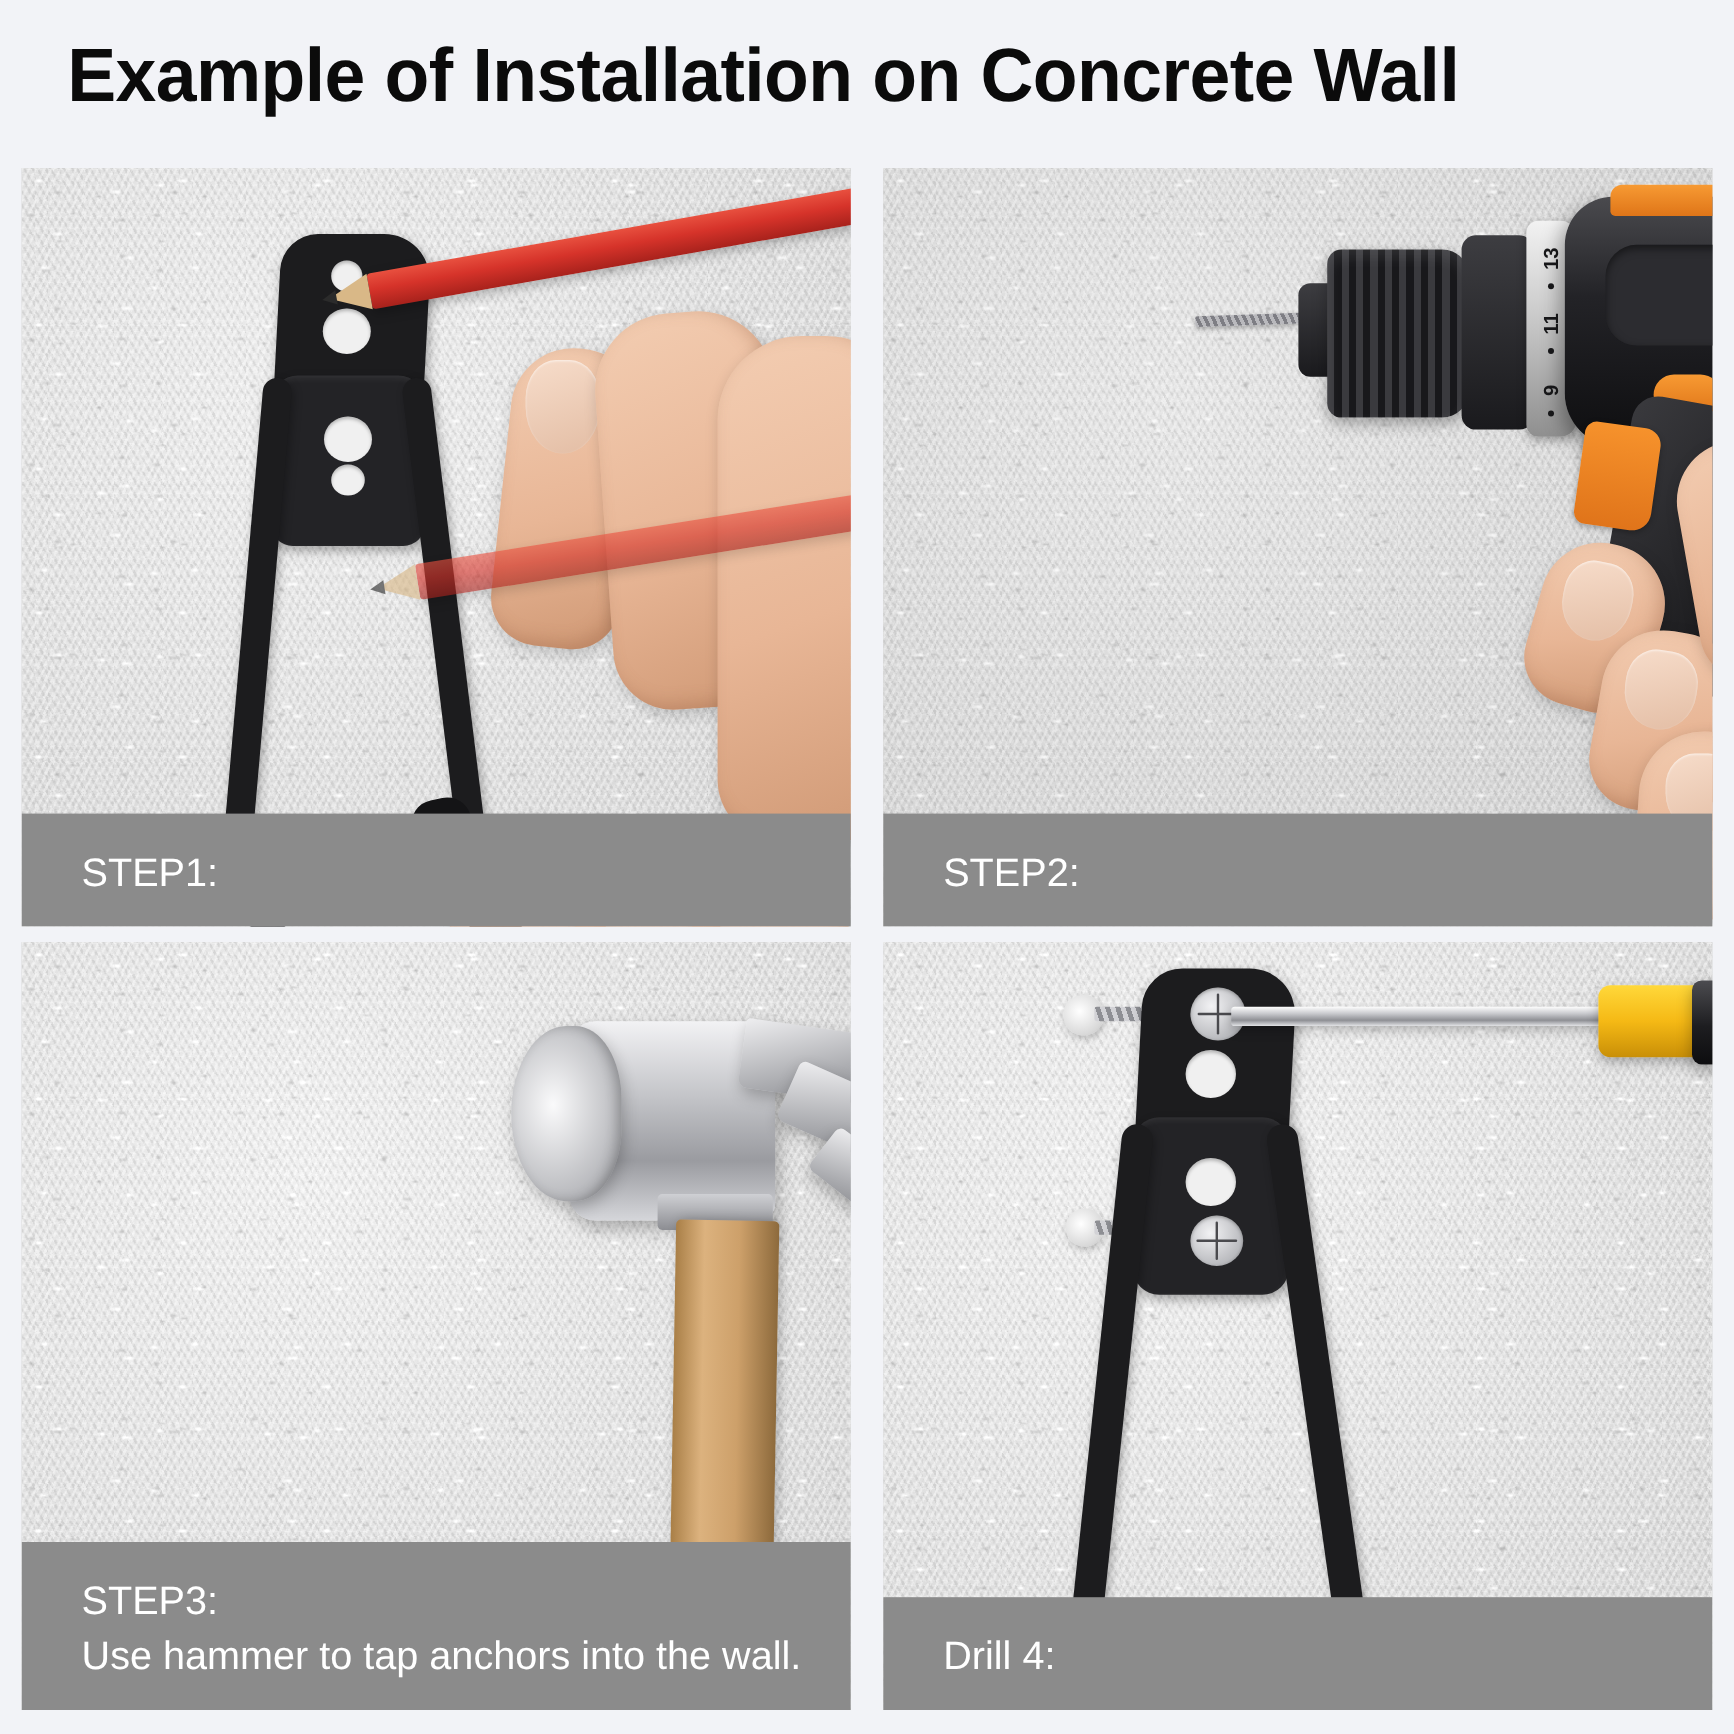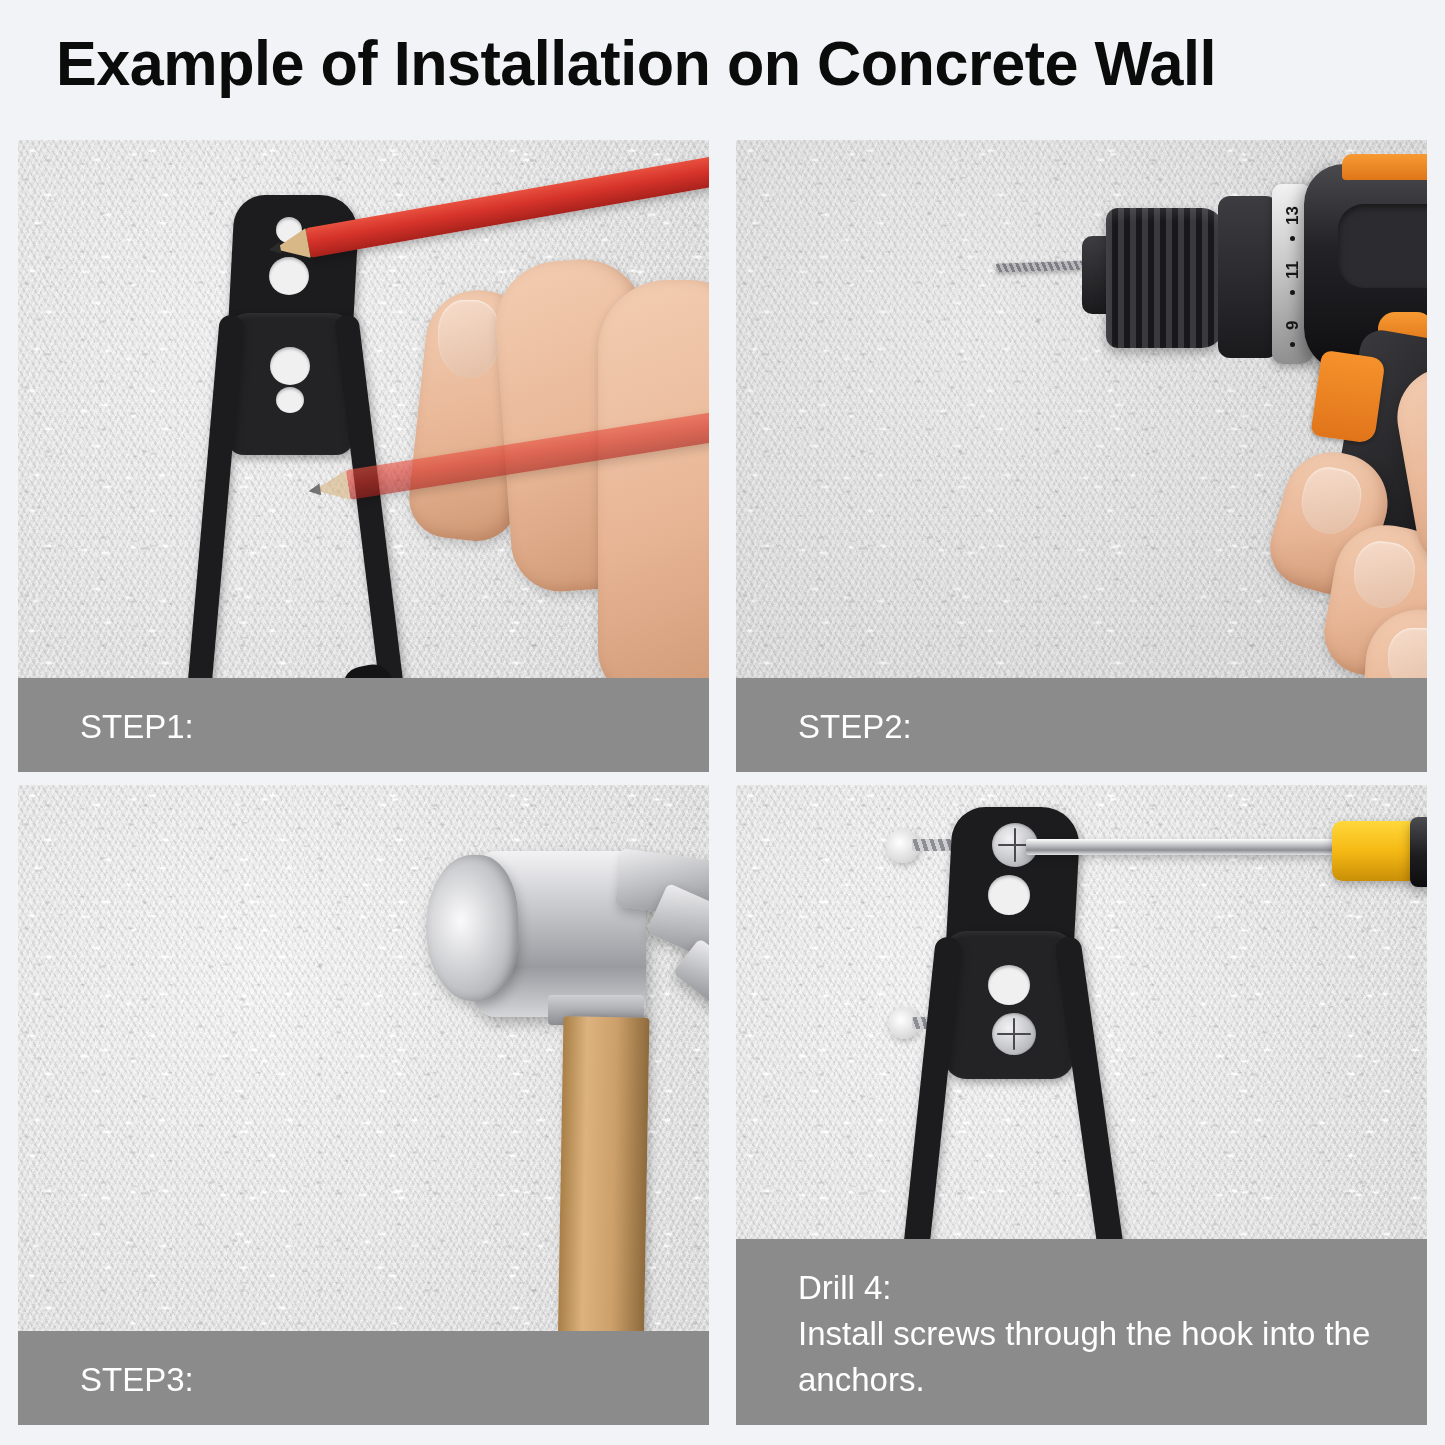--- a/index.html
+++ b/index.html
@@ -107,21 +107,20 @@
     background: #8b8b8b;
     color: #ffffff;
     padding: 26px 0 22px 50px;
     font-size: 33px;
     line-height: 46px;
     font-weight: normal;
   }
   .caption .ctext {
     display: block;
     max-width: 600px;
-    margin-left: 12px;
   }
 
   
 
   
   .hook { position: absolute; }
   .hook .plate {
     position: absolute;
     background: #1c1c1e;
     border-radius: 26px 30px 16px 16px;
@@ -460,20 +459,21 @@
         <div class="face" style="left:18px; top:10px; width:92px; height:146px;"></div>
         <div class="claw" style="left:210px; top:12px; width:130px; height:58px; border-radius:6px 46px 60px 14px; transform:rotate(8deg);"></div>
         <div class="claw" style="left:244px; top:60px; width:120px; height:54px; border-radius:10px 40px 52px 12px; transform:rotate(24deg);"></div>
         <div class="claw" style="left:268px; top:118px; width:96px; height:44px; border-radius:10px 34px 40px 10px; transform:rotate(38deg);"></div>
         <div class="collar" style="left:140px; top:150px; width:96px; height:30px;"></div>
         <div class="handle" style="left:152px; top:172px; width:86px; height:400px; transform:rotate(1deg);"></div>
       </div>
 
       <div class="caption">
         <span class="ctext">STEP3:</span>
+        <span class="ctext">Use hammer to tap anchors into the wall.</span>
       </div>
     </div>
 
     <div class="panel">
       <div class="wall cool"></div>
 
       <div class="screw" style="left:150px; top:44px;">
         <div class="washer" style="left:0; top:0; width:34px; height:34px;"></div>
         <div class="thread" style="left:26px; top:10px; width:86px;"></div>
       </div>
@@ -496,18 +496,17 @@
       </div>
 
       <div class="screwdriver" style="left:290px; top:36px; width:420px; height:80px;">
         <div class="shaft" style="left:0; top:18px; width:318px;"></div>
         <div class="yellow" style="left:306px; top:0px; width:86px; height:60px;"></div>
         <div class="blackgrip" style="left:384px; top:-4px; width:120px; height:70px;"></div>
       </div>
 
       <div class="caption">
         <span class="ctext">Drill 4:</span>
-        <span class="ctext">Install screws through the hook into the anchors.</span>
       </div>
     </div>
 
   </div>
 </div>
 
 </body></html>

